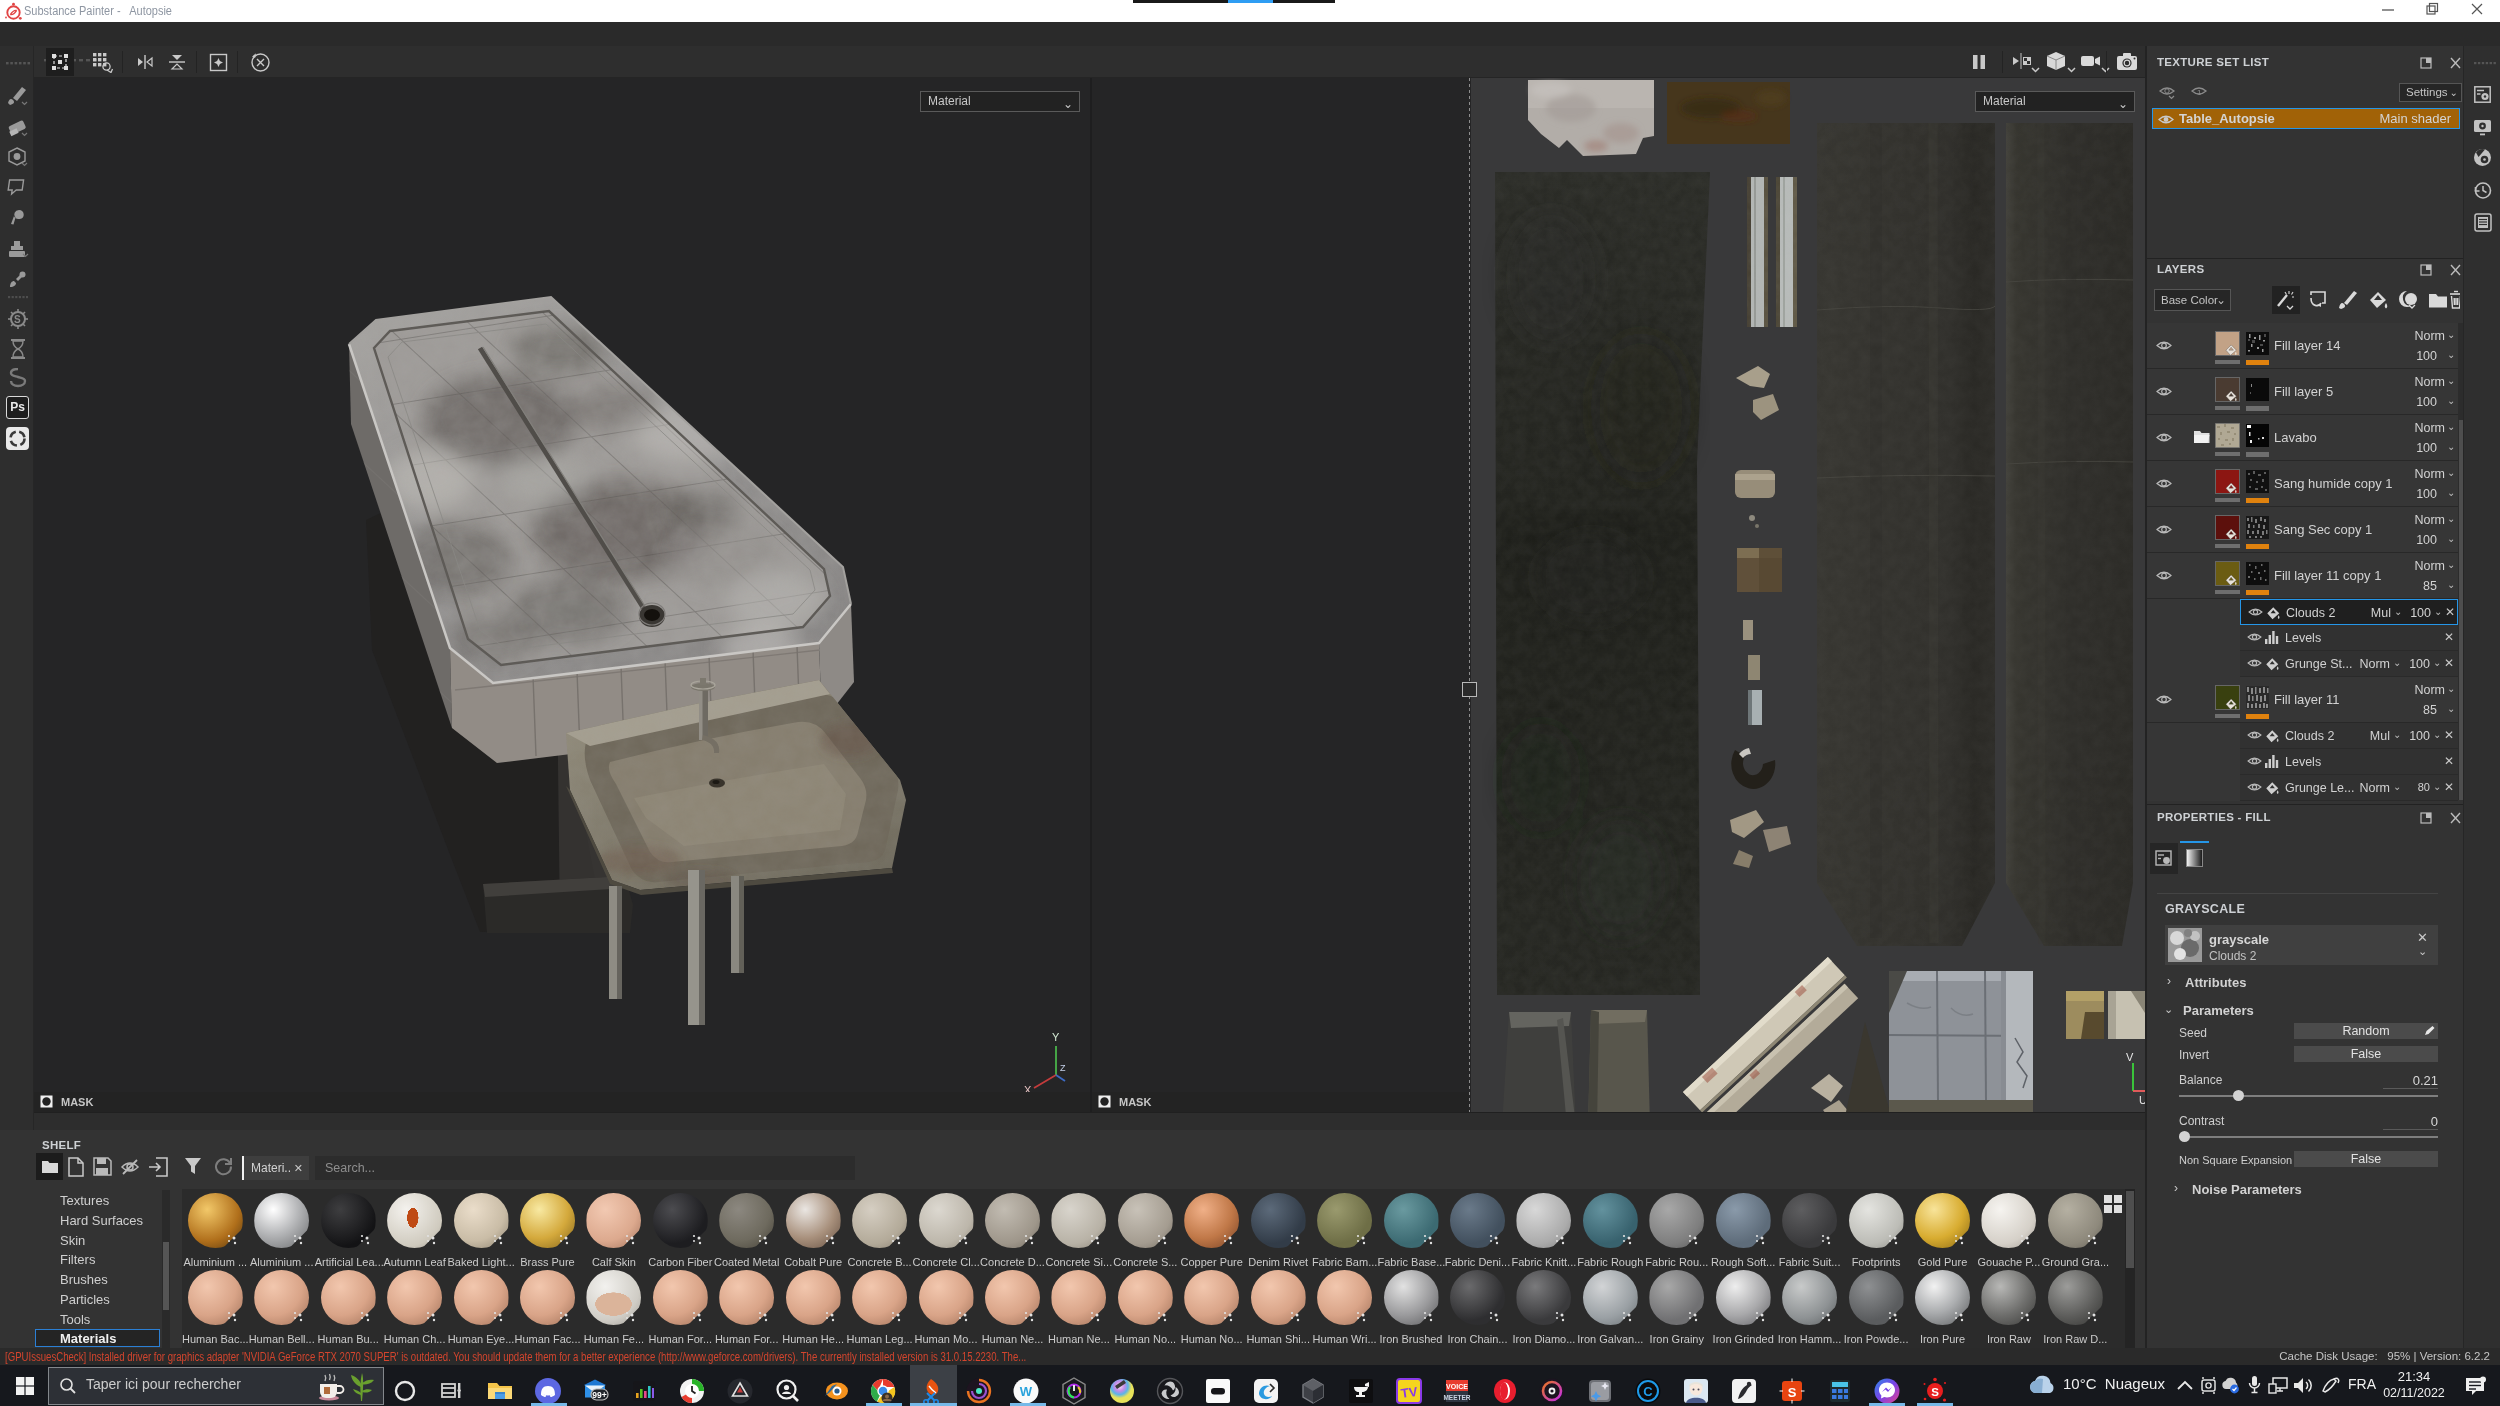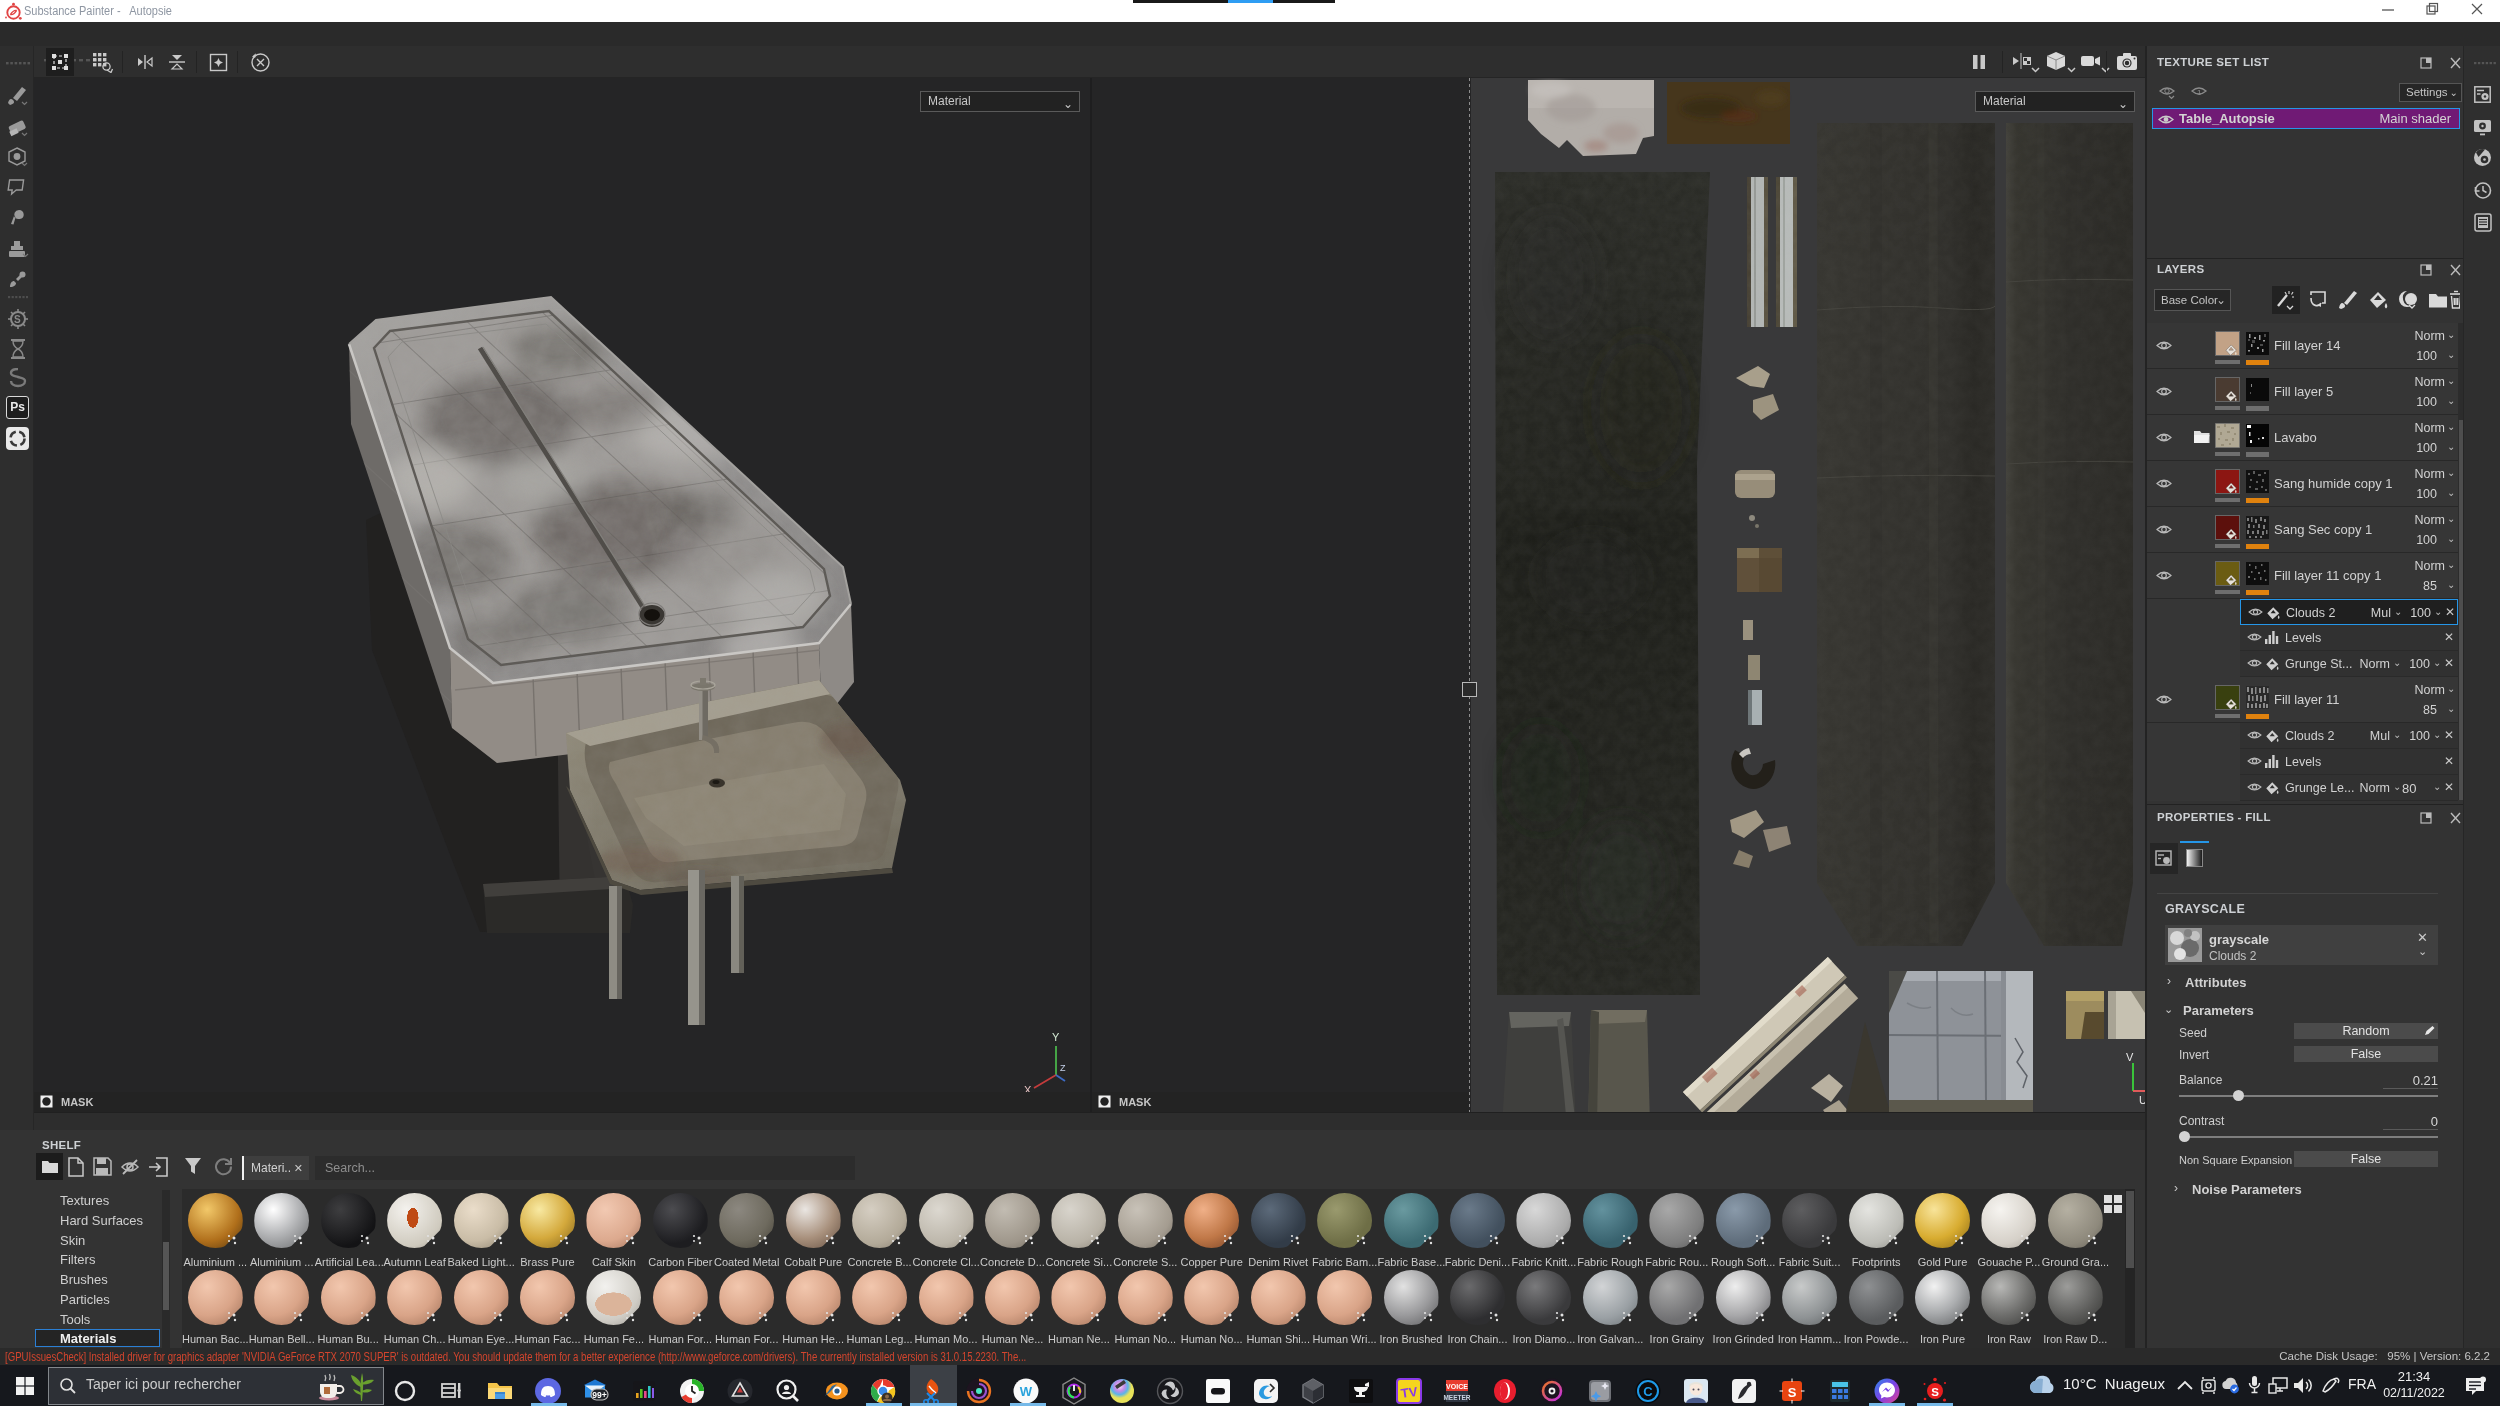--- a/index.html
+++ b/index.html
@@ -602,21 +602,21 @@
       <path d="M31 1 L40 11 M40 1 L31 11" stroke="#bbb" stroke-width="1.4"></path>
     </svg>
     <svg class="abs" style="left:12px;top:38px" width="60" height="16" viewBox="0 0 60 16">
       <path d="M1 7 Q8 1 15 7 Q8 13 1 7 Z" fill="none" stroke="#8b8b8b" stroke-width="1.3"></path>
       <circle cx="8" cy="7" r="2.2" fill="none" stroke="#8b8b8b"></circle>
       <path d="M10 12 l2.5 2.5 l2.5 -2.5" fill="none" stroke="#8b8b8b" stroke-width="1.2"></path>
       <path d="M33 7 Q40 1 47 7 Q40 13 33 7 Z" fill="none" stroke="#8b8b8b" stroke-width="1.3"></path>
       <text x="38" y="10.5" font-size="8" fill="#8b8b8b">1</text>
     </svg>
     <div class="abs" style="left:252px;top:37px;width:63px;height:19px;background:#262626;border:1px solid #555;color:#c4c4c4;font-size:11.5px;line-height:17px;padding-left:6px">Settings<span style="position:absolute;right:3px;top:0;font-size:10px">⌄</span></div>
-    <div class="abs" style="left:5px;top:62px;width:308px;height:21px;background:#701a75;border:1px solid #2596e8;color:#d4d4d4;font-size:13px;line-height:19px">
+    <div class="abs" style="left:5px;top:62px;width:308px;height:21px;background:#a16207;border:1px solid #2596e8;color:#d4d4d4;font-size:13px;line-height:19px">
       <svg class="abs" style="left:5px;top:5px" width="16" height="11" viewBox="0 0 16 11">
         <path d="M1 5.5 Q8 -1 15 5.5 Q8 12 1 5.5 Z" fill="none" stroke="#c9c9c9" stroke-width="1.3"></path>
         <circle cx="8" cy="5.5" r="2.4" fill="#c9c9c9"></circle>
       </svg>
       <span class="abs" style="left:26px;font-weight:bold">Table_Autopsie</span>
       <span class="abs" style="right:8px">Main shader</span>
     </div>
 
     <div class="abs" style="left:0;top:212px;width:318px;height:1px;background:#222"></div>
     <div class="abs phead" style="left:10px;top:217px">LAYERS</div>
@@ -1021,21 +1021,21 @@
               <path d="M1 5.5 Q8 -1 15 5.5 Q8 12 1 5.5 Z" fill="none" stroke="#b9b9b9" stroke-width="1.3"></path>
               <circle cx="8" cy="5.5" r="2.3" fill="none" stroke="#b9b9b9" stroke-width="1.3"></circle>
             </svg>
 <svg class="abs" style="left:24px;top:5px" width="15" height="15" viewBox="0 0 20 20">
               <path d="M3 11 L11 3 L19 11 L10 19 Z M11 6.5 L7.5 11 L14.5 11 Z" fill="#cfcfcf" fill-rule="evenodd"></path>
               <path d="M18.2 13.5 q2.3 3.6 0 5 q-2.3 -1.4 0 -5" fill="#cfcfcf"></path>
             </svg>
 <div class="abs" style="left:45px;top:6px;font-size:12.5px;color:#d2d2d2">Grunge Le...</div>
 <div class="abs" style="left:112px;top:6px;width:38px;text-align:right;font-size:12.5px;color:#d2d2d2">Norm</div>
             <div class="abs" style="left:153px;top:6px;font-size:10px;color:#bbb">⌄</div>
-<div class="abs" style="left:162px;top:6px;width:28px;text-align:left;font-size:13px;color:#d2d2d2">80</div>
+<div class="abs" style="left:162px;top:6px;width:28px;text-align:right;font-size:11px;color:#d2d2d2">80</div>
             <div class="abs" style="left:193px;top:6px;font-size:10px;color:#bbb">⌄</div>
 <div class="abs" style="left:204px;top:5px;font-size:12px;color:#c9c9c9">✕</div>
 </div>
         </div>
 <div class="abs" style="left:311px;top:0;width:7px;height:477px;background:#2c2c2c"></div>
 <div class="abs" style="left:312px;top:97px;width:5px;height:380px;background:#4e4e4e"></div>
 </div>
 
     <div class="abs" style="left:0;top:758px;width:318px;height:1px;background:#222"></div>
     <div class="abs phead" style="left:10px;top:765px">PROPERTIES - FILL</div>

